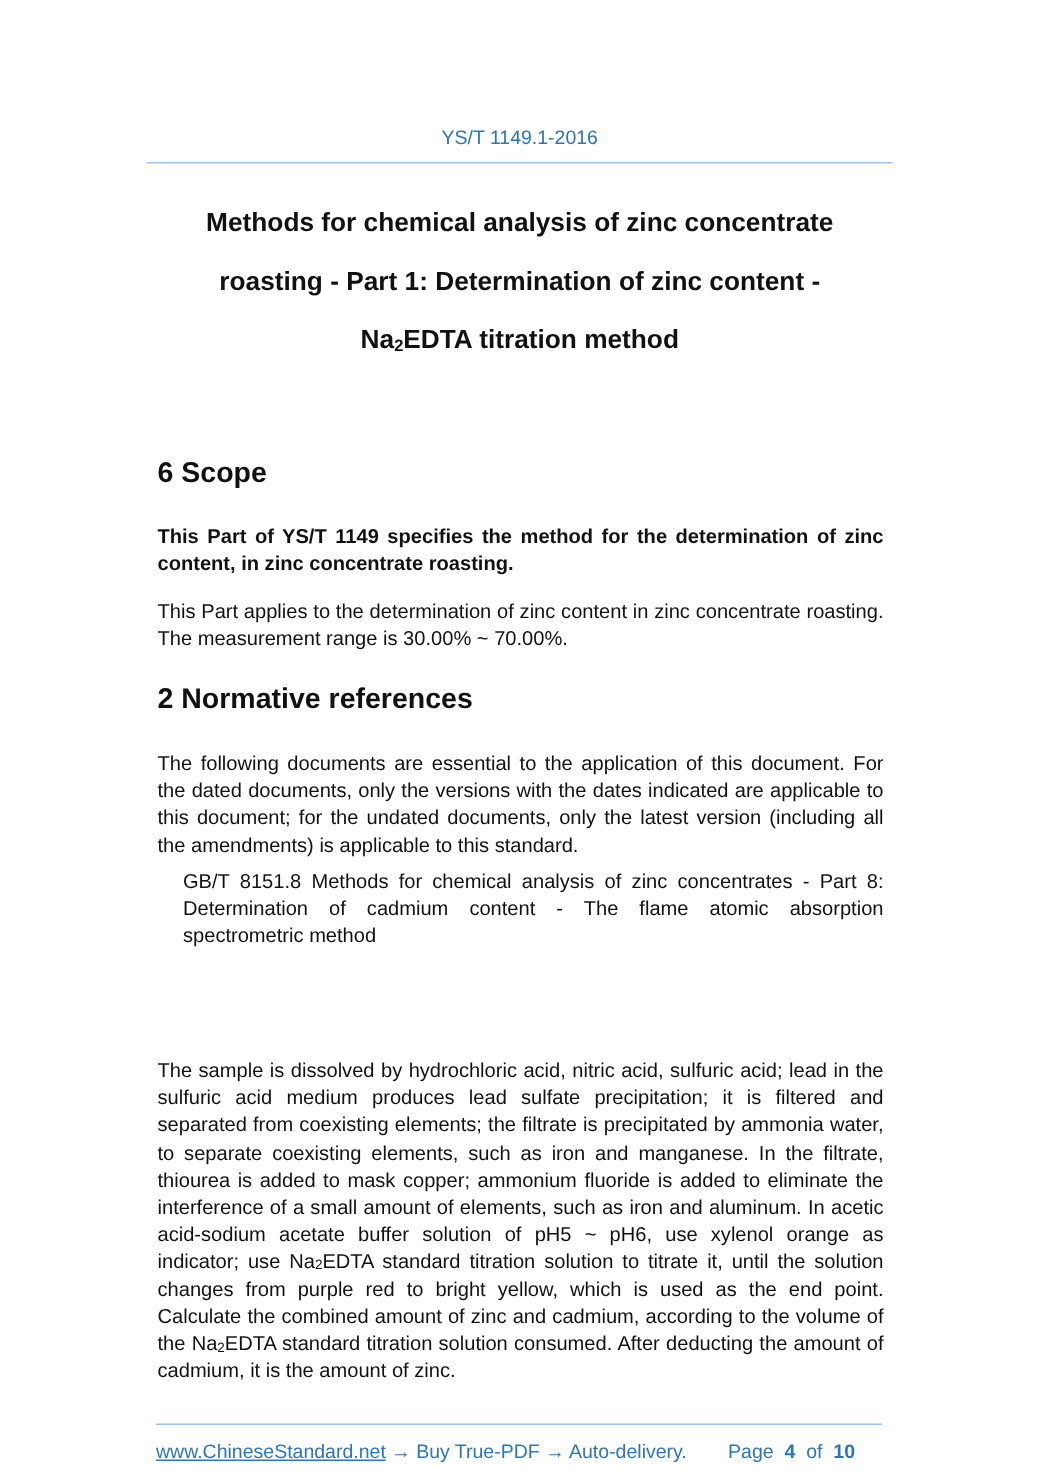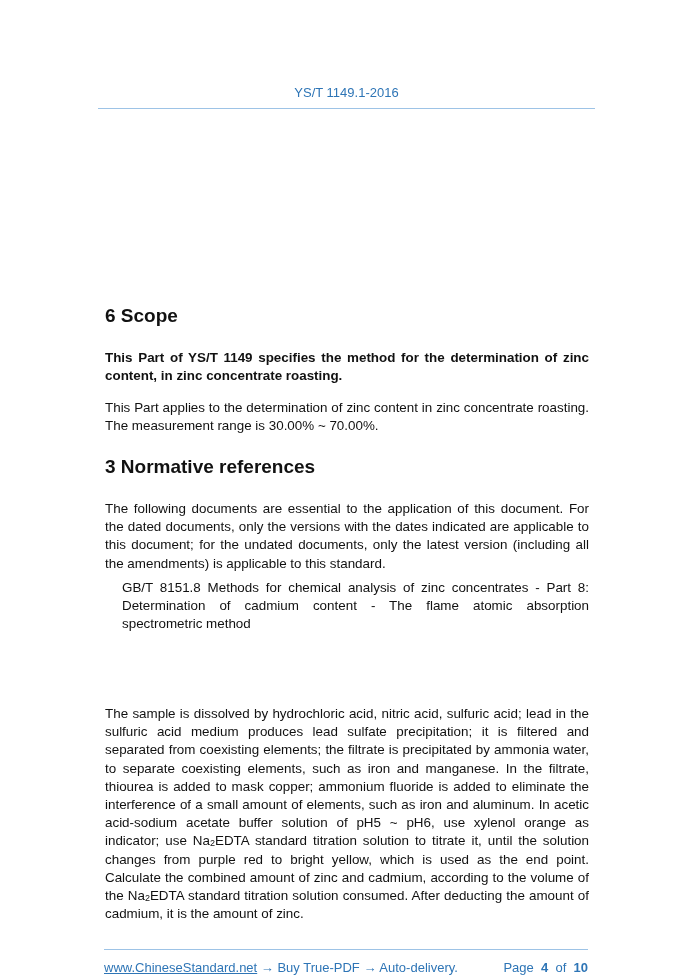--- a/index.html
+++ b/index.html
@@ -112,44 +112,49 @@
       white-space: nowrap;
       text-align: right;
     }
     .footer-link {
       color: #2e75b6;
       text-decoration: underline;
       cursor: pointer;
     }
     .footer-right {
       position: absolute;
-      right: 0;
+      right: 18px;
       top: 0;
       white-space: nowrap;
     }
     .footer-right b {
       font-weight: bold;
     }
   </style>
 </head>
 <body>
 
 <div class="page">
 
   <div class="header">
     <span class="header-code">YS/T 1149.1-2016</span>
   </div>
   <div class="header-rule"></div>
 
+  <div class="title">
+    <div>Methods for chemical analysis of zinc concentrate</div>
+    <div>roasting - Part 1: Determination of zinc content -</div>
+    <div><span>Na</span><sub>2</sub><span>EDTA titration method</span></div>
+  </div>
 
   <h1 class="h1" style="top:262px;">6 Scope</h1>
   <p class="para" style="top:306px;font-weight:bold;">This Part of YS/T 1149 specifies the method for the determination of zinc content, in zinc concentrate roasting.</p>
   <p class="para" style="top:356px;">This Part applies to the determination of zinc content in zinc concentrate roasting. The measurement range is 30.00% ~ 70.00%.</p>
 
-  <h1 class="h1" style="top:413px;">3 Normative references</h1>
+  <h1 class="h1" style="top:413px;">2 Normative references</h1>
   <p class="para" style="top:457px;">The following documents are essential to the application of this document. For the dated documents, only the versions with the dates indicated are applicable to this document; for the undated documents, only the latest version (including all the amendments) is applicable to this standard.</p>
   <p class="para ref" style="top:536px;">GB/T 8151.8 Methods for chemical analysis of zinc concentrates - Part 8: Determination of cadmium content - The flame atomic absorption spectrometric method</p>
 
   <p class="para" style="top:662px;"><span>The sample is dissolved by hydrochloric acid, nitric acid, sulfuric acid; lead in the sulfuric acid medium produces lead sulfate precipitation; it is filtered and separated from coexisting elements; the filtrate is precipitated by ammonia water, to separate coexisting elements, such as iron and manganese. In the filtrate, thiourea is added to mask copper; ammonium fluoride is added to eliminate the interference of a small amount of elements, such as iron and aluminum. In acetic acid-sodium acetate buffer solution of pH5 ~ pH6, use xylenol orange as indicator; use Na</span><sub>2</sub><span>EDTA standard titration solution to titrate it, until the solution changes from purple red to bright yellow, which is used as the end point. Calculate the combined amount of zinc and cadmium, according to the volume of the Na</span><sub>2</sub><span>EDTA standard titration solution consumed. After deducting the amount of cadmium, it is the amount of zinc.</span></p>
 
   <div class="footer-rule"></div>
   <div class="footer">
     <div class="footer-left">
       <a class="footer-link">www.ChineseStandard.net</a>
       <span>→</span>

